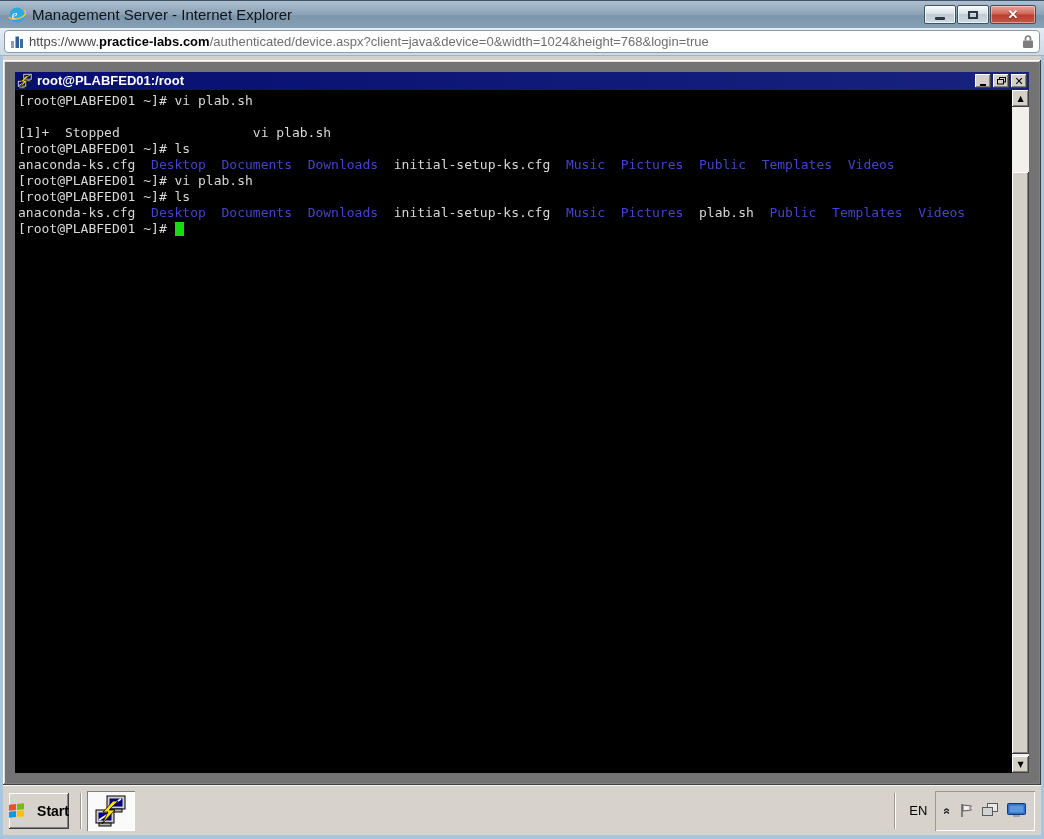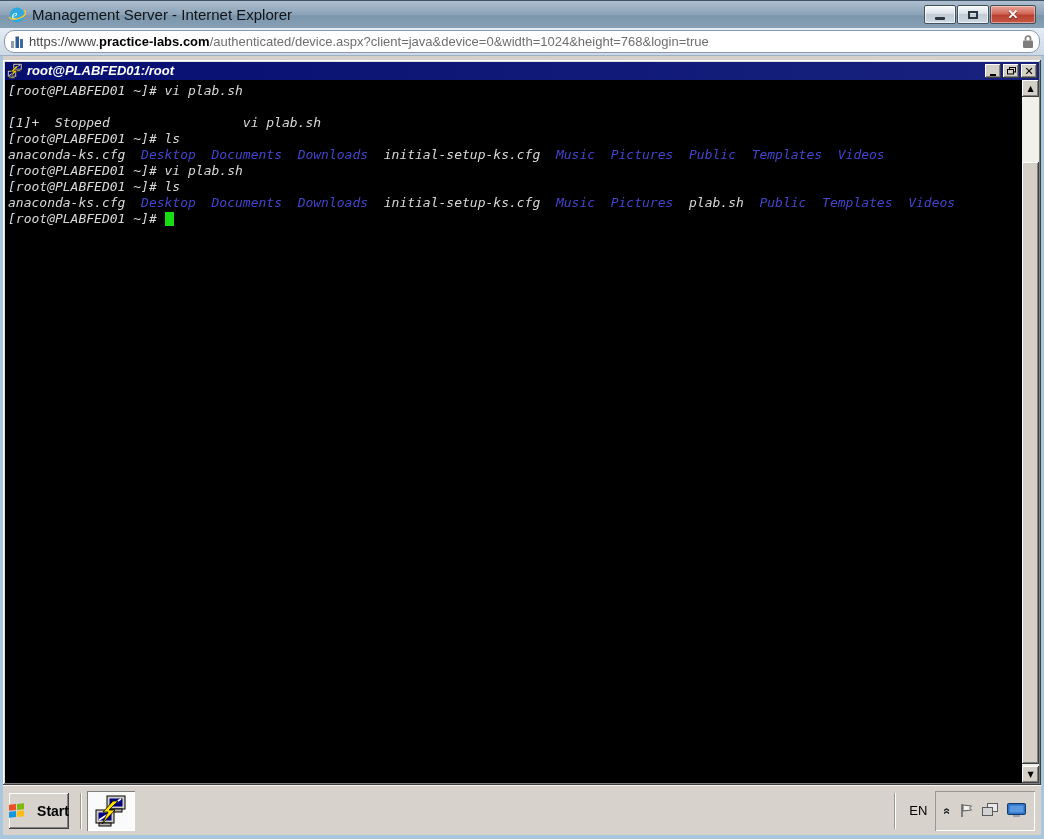--- a/index.html
+++ b/index.html
@@ -36,38 +36,38 @@
   .glyph-max { width:10px; height:8px; border:2px solid #2b3640; background:transparent; }
   .glyph-x { color:#fff; font-weight:bold; font-size:13px; line-height:1; text-shadow:0 1px 1px #5e150a; }
 
   
   .address-row {
     height:28px; flex:0 0 28px; display:flex; align-items:center; padding:0 4px;
     background:linear-gradient(#e4ecf5, #cdd9e6);
     border-bottom:1px solid #9fb2c3;
   }
   .address-input {
-    flex:1; height:23px; background:#fff; border:1px solid #879cae; border-radius:10px;
+    flex:1; height:23px; background:#fff; border:1px solid #879cae; border-radius:4px;
     display:flex; align-items:center; padding:0 5px; gap:5px;
   }
   .url { font-size:13px; white-space:nowrap; overflow:hidden; }
   .url .pre { color:#474747; }
   .url .dom { color:#000; font-weight:bold; }
   .url .path { color:#6f6f6f; }
   .lock-icon { margin-left:auto; flex:0 0 auto; }
 
   
   .ie-body { flex:1; display:flex; flex-direction:column; padding:0 3px 4px; background:#a9c6df; }
   .desktop { flex:1; background:#d5d1ca; padding-top:4px; display:flex; flex-direction:column; }
 
   
   .putty-window {
-    height:725px; flex:0 0 725px; background:#737373; padding:2px;
+    height:725px; flex:0 0 725px; background:#737373; padding:12px;
     box-shadow:inset -1px -1px #404040, inset 1px 1px #fff, inset -2px -2px #808080, inset 2px 2px #dfdfdf;
-    display:flex; flex-direction:column;font-style:italic;
+    display:flex; flex-direction:column;
   }
   .putty-titlebar {
     height:18px; flex:0 0 18px; background:linear-gradient(90deg,#060f70,#18227e);
     display:flex; align-items:center; padding:0 2px; gap:4px;
   }
   .putty-title { color:#fff; font-size:13px; font-weight:bold; line-height:1; padding-bottom:1px; }
   .putty-controls { margin-left:auto; display:flex; gap:2px; }
   .cbtn {
     width:16px; height:14px; background:#d4d0c8;
     box-shadow:inset -1px -1px #404040, inset 1px 1px #fff, inset -2px -2px #808080;

